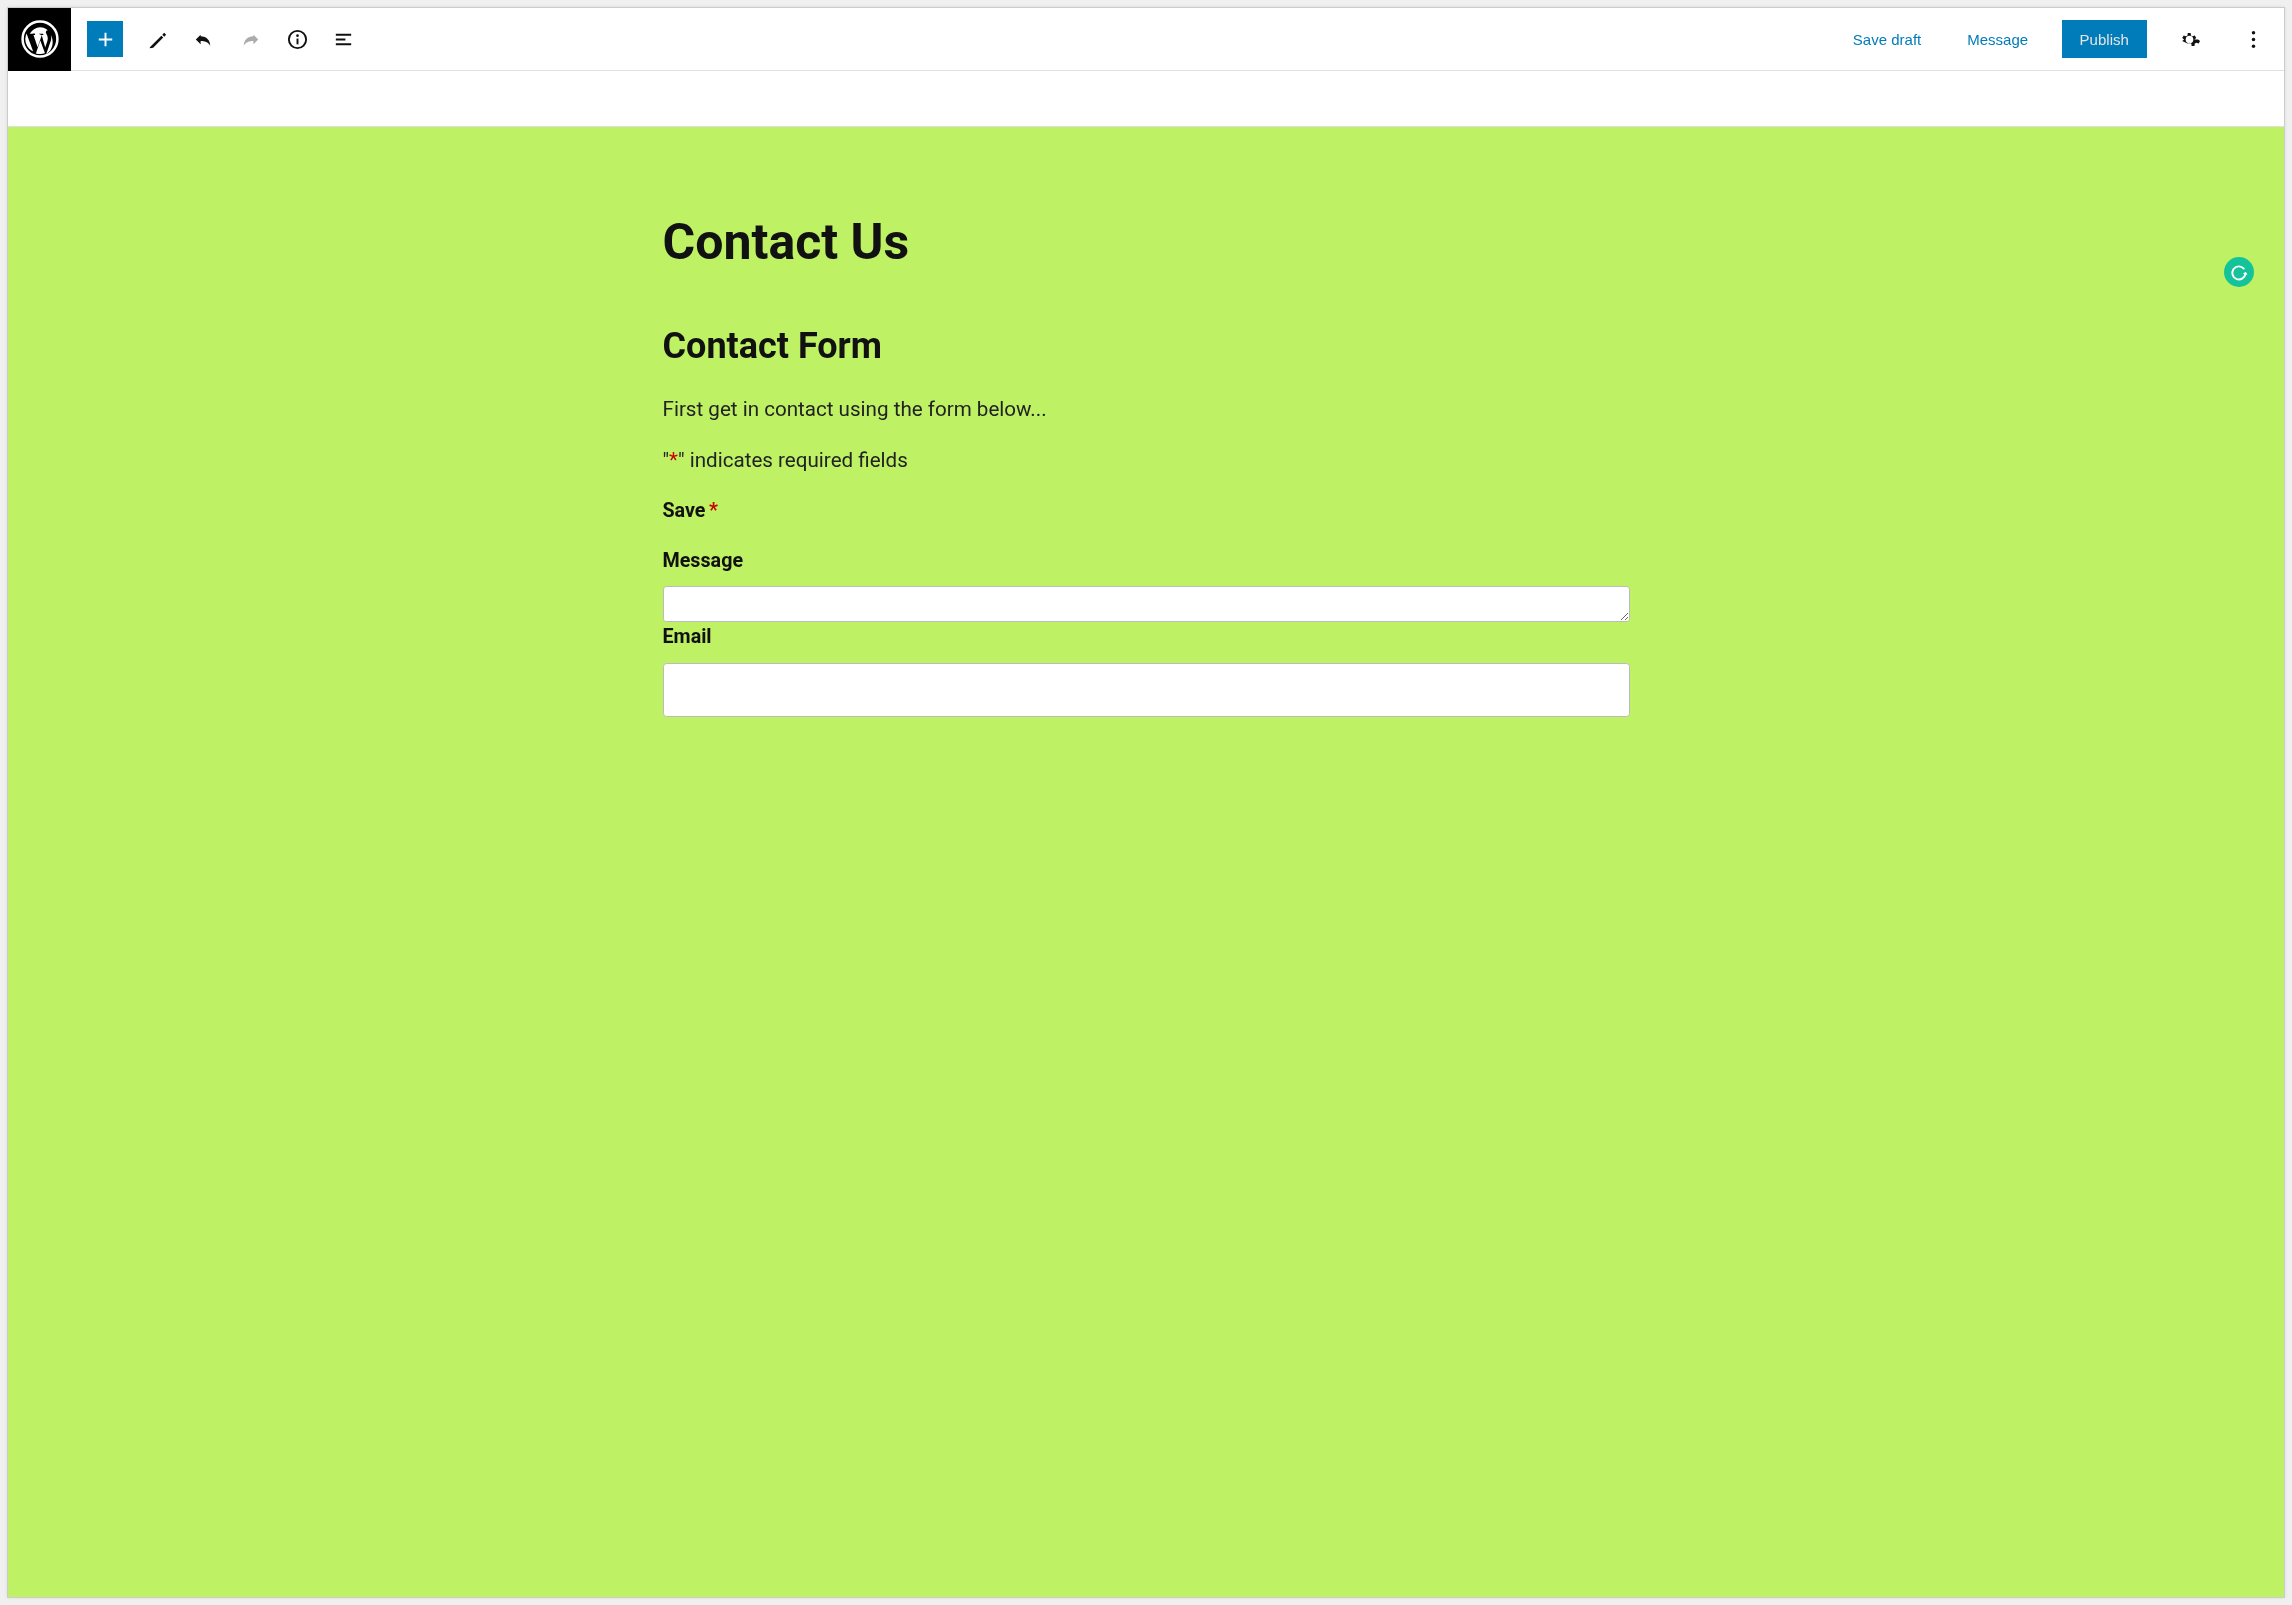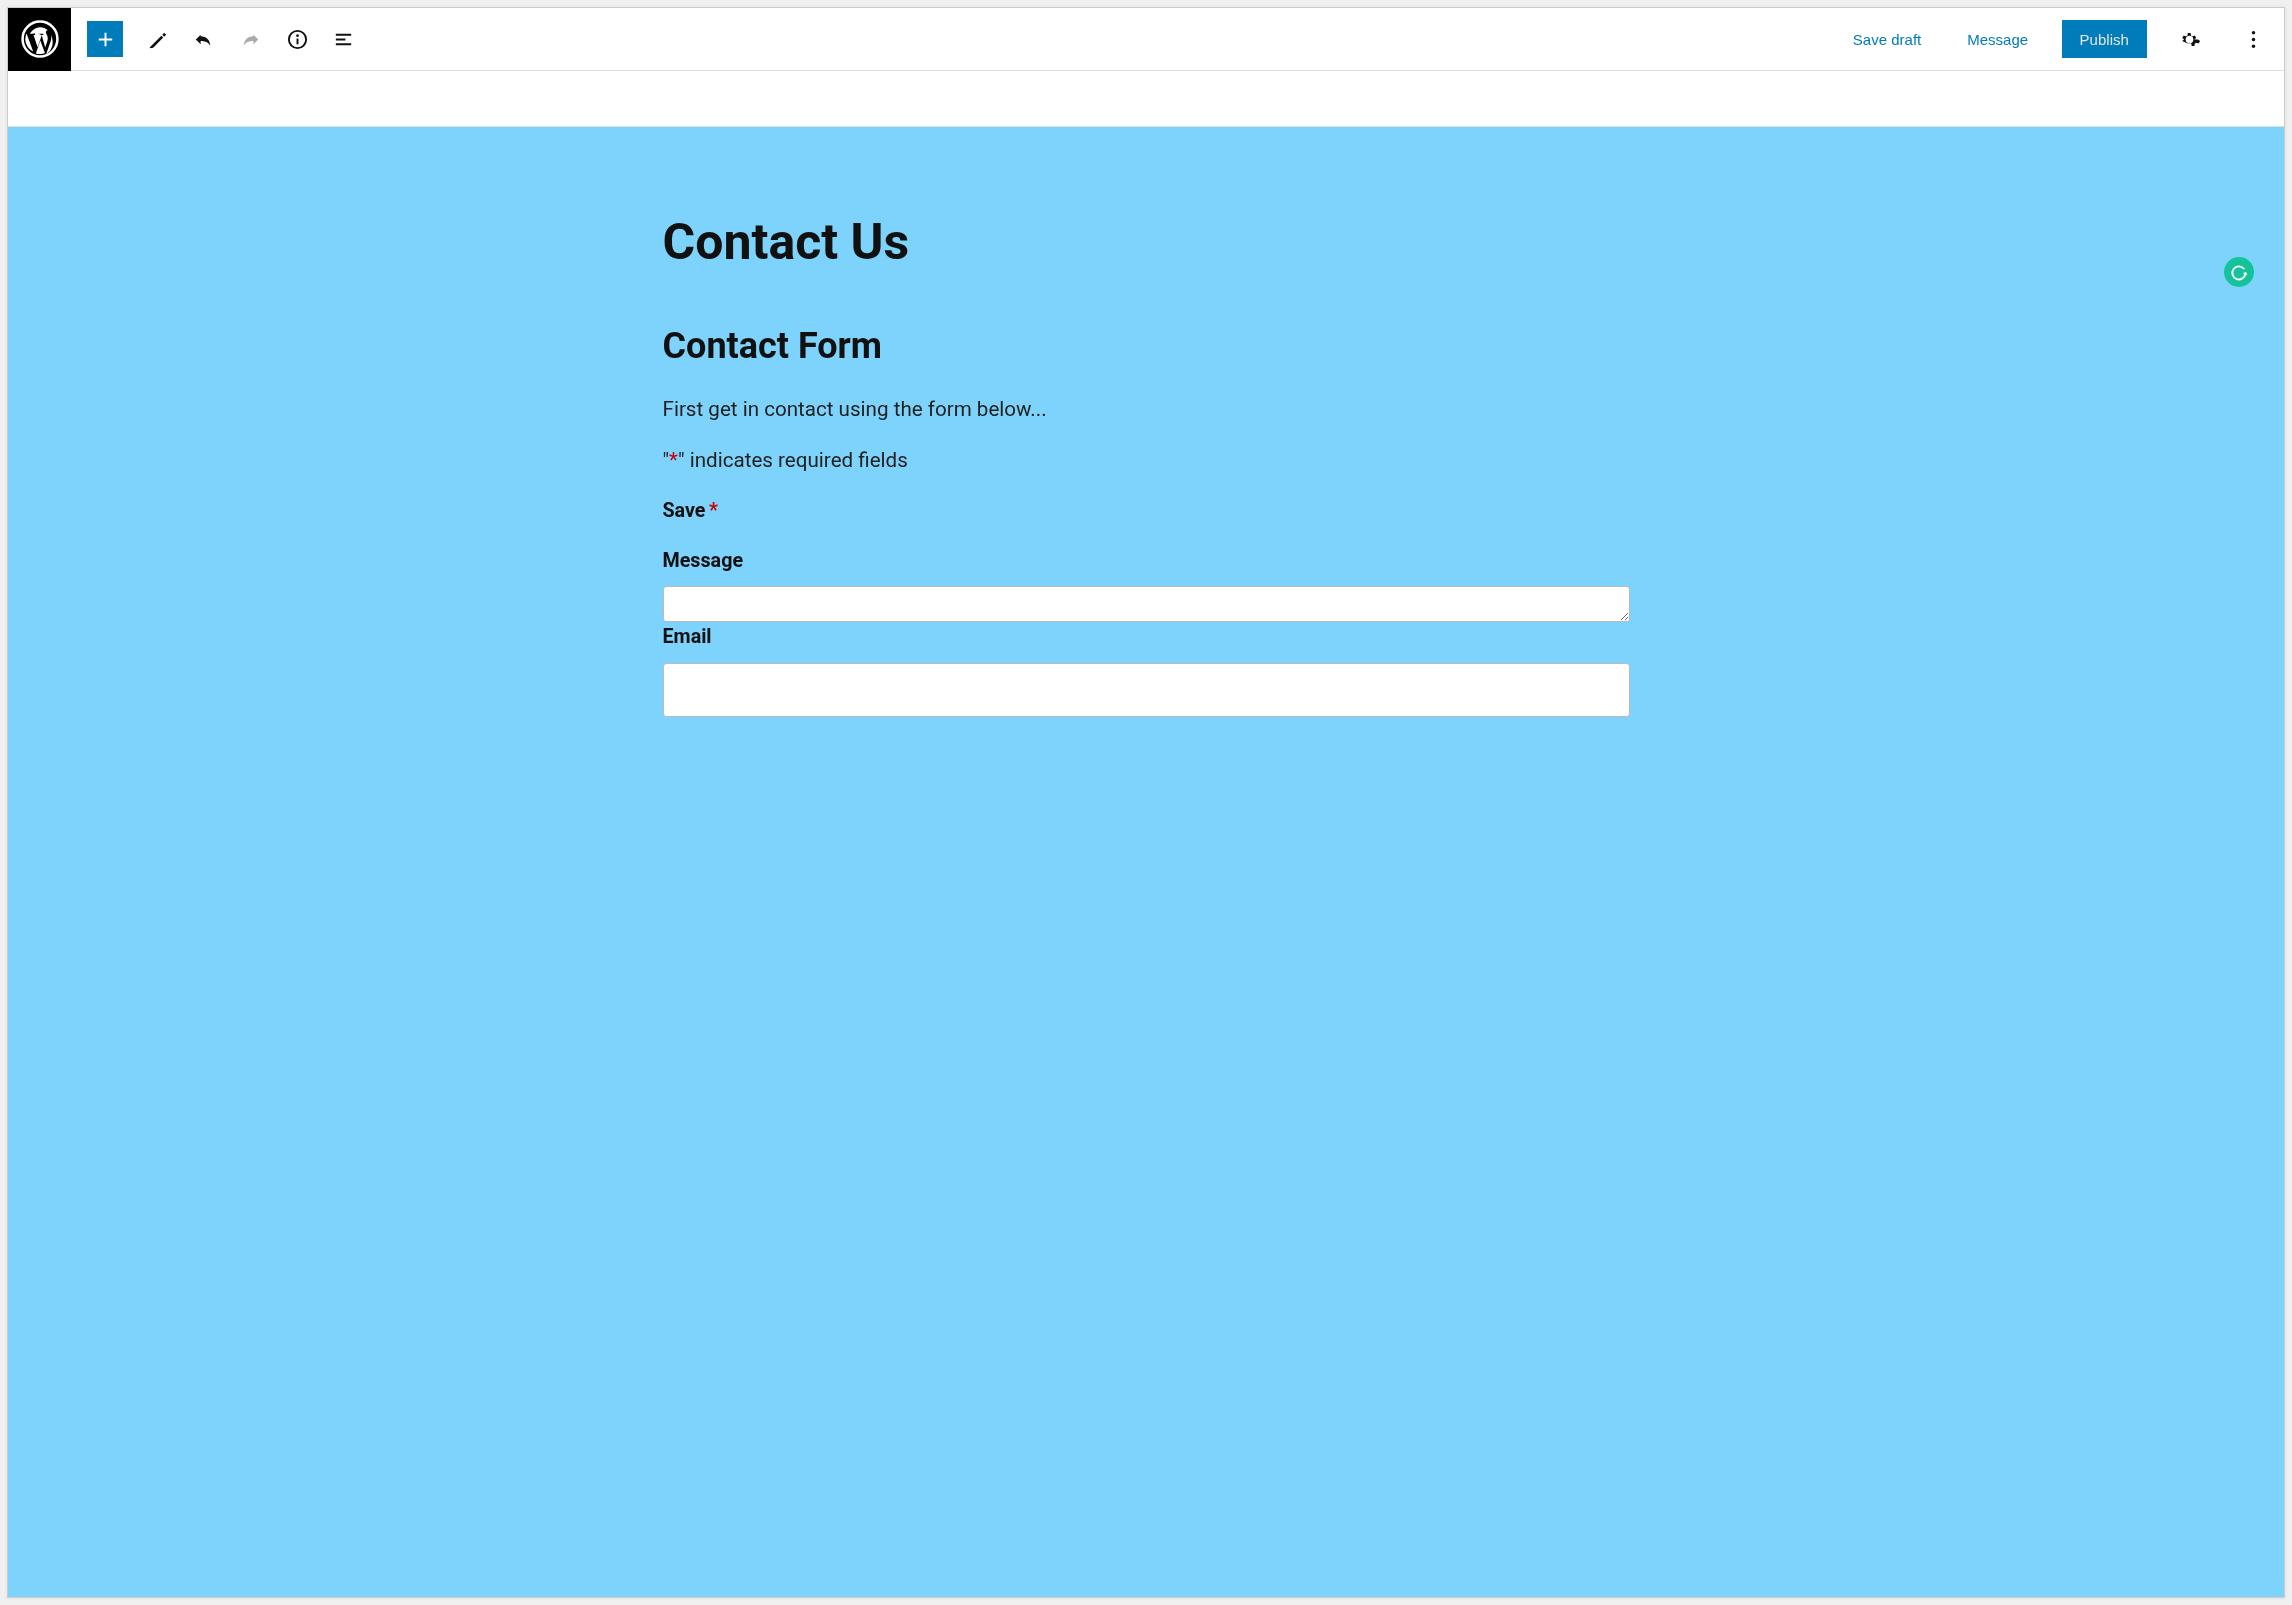--- a/index.html
+++ b/index.html
@@ -96,21 +96,21 @@
   .secondbar {
     height: 56px;
     border-bottom: 0.9px solid #e0e0e0;
     background: #fff;
   }
 
   
   .canvas {
     flex: 1;
     overflow: auto;
-    background: #7dd3fc;
+    background: #bef264;
     position: relative;
   }
   .content {
     max-width: 967px;
     margin: 0 auto;
     padding: 86px 0 36px 0;
   }
   .page-title {
     font-size: 50px;
     font-weight: 700;

